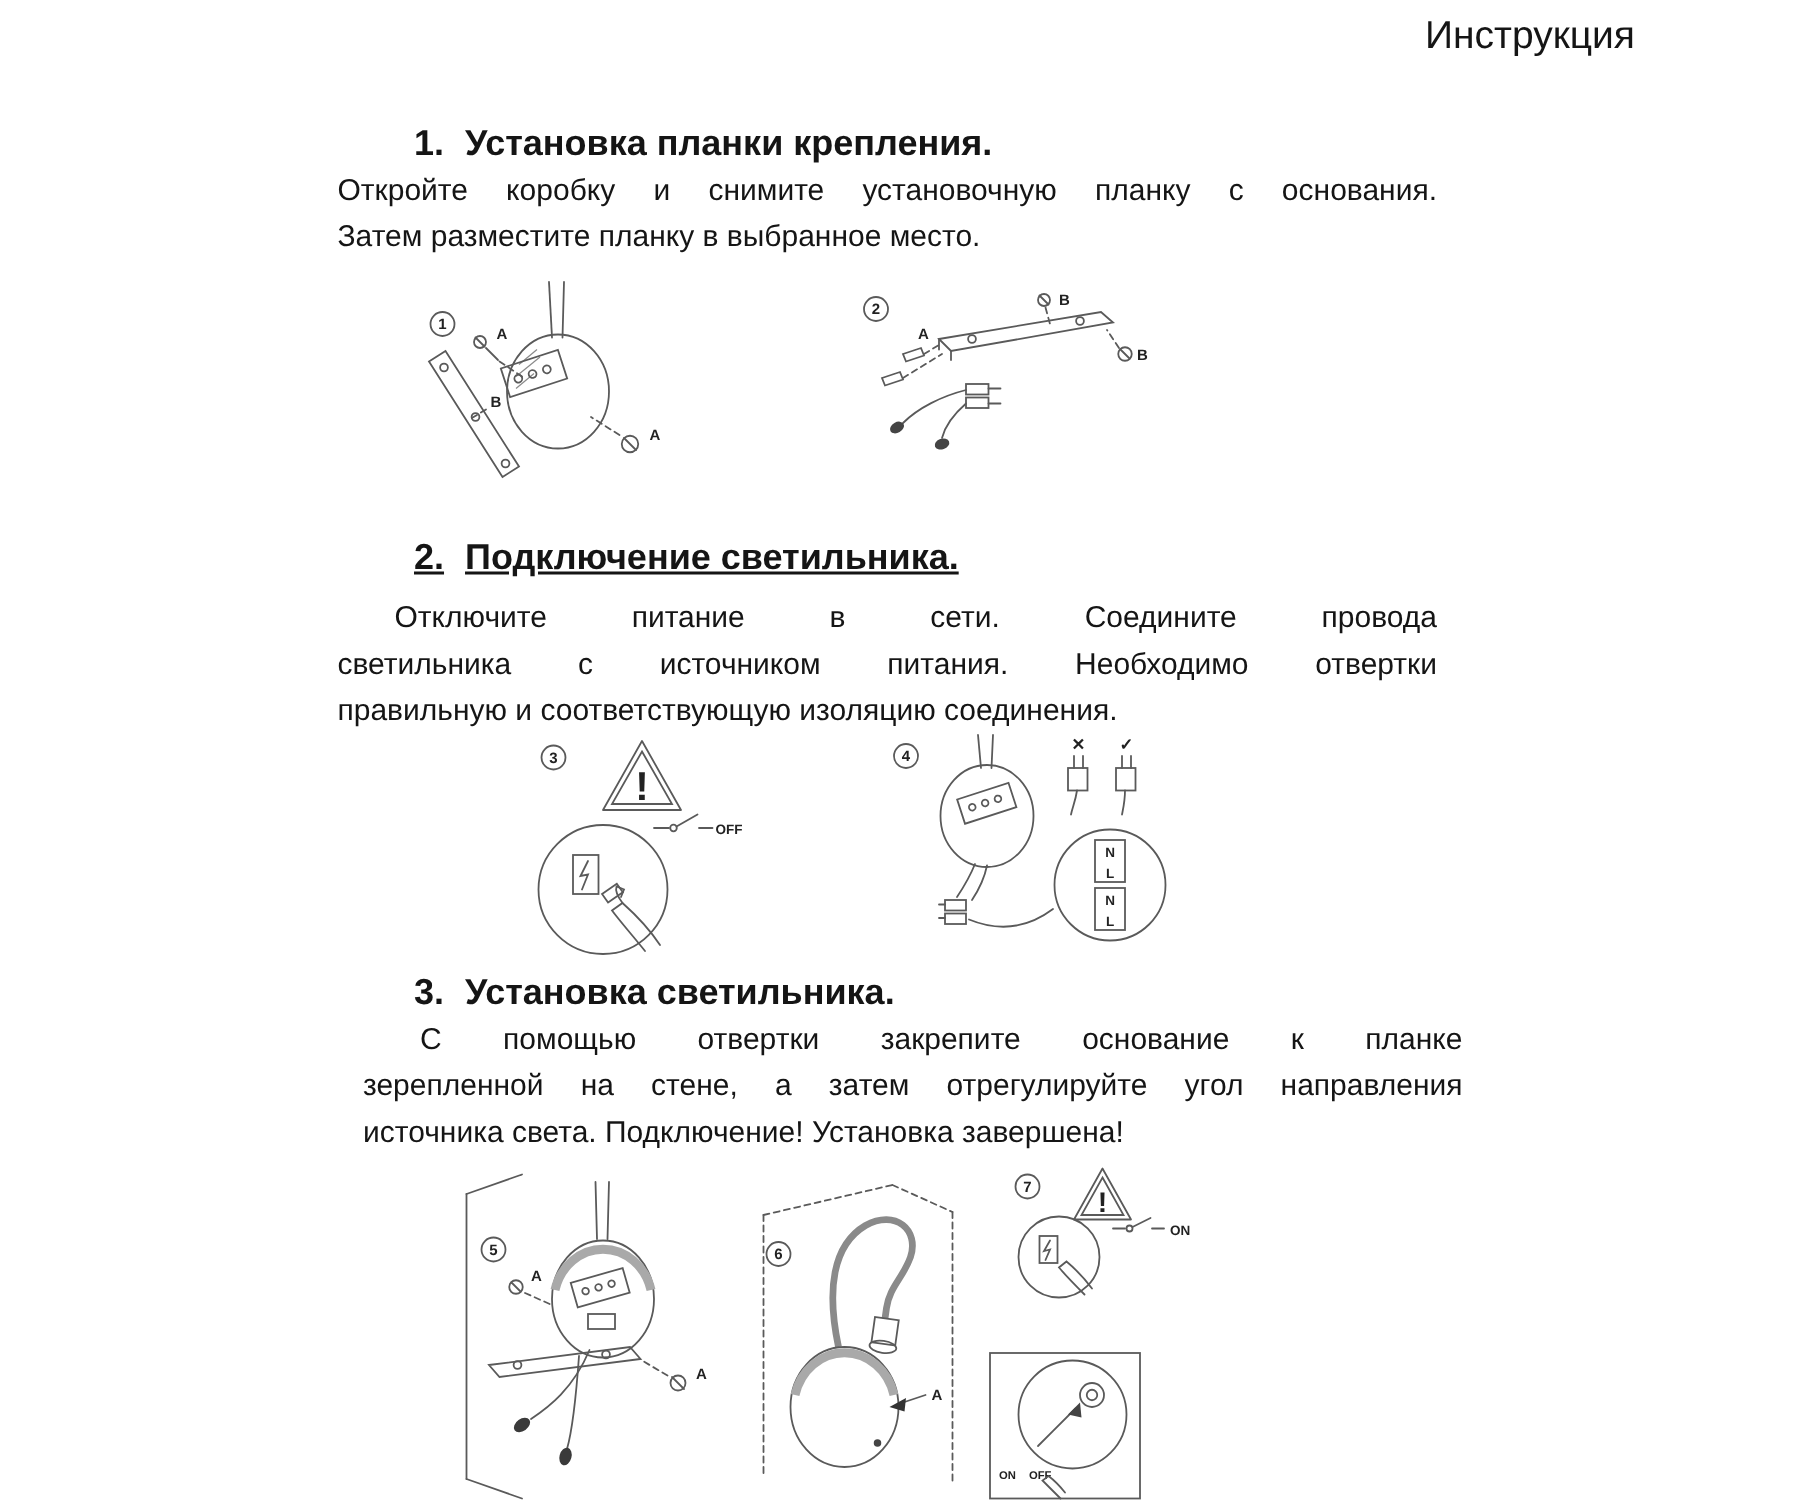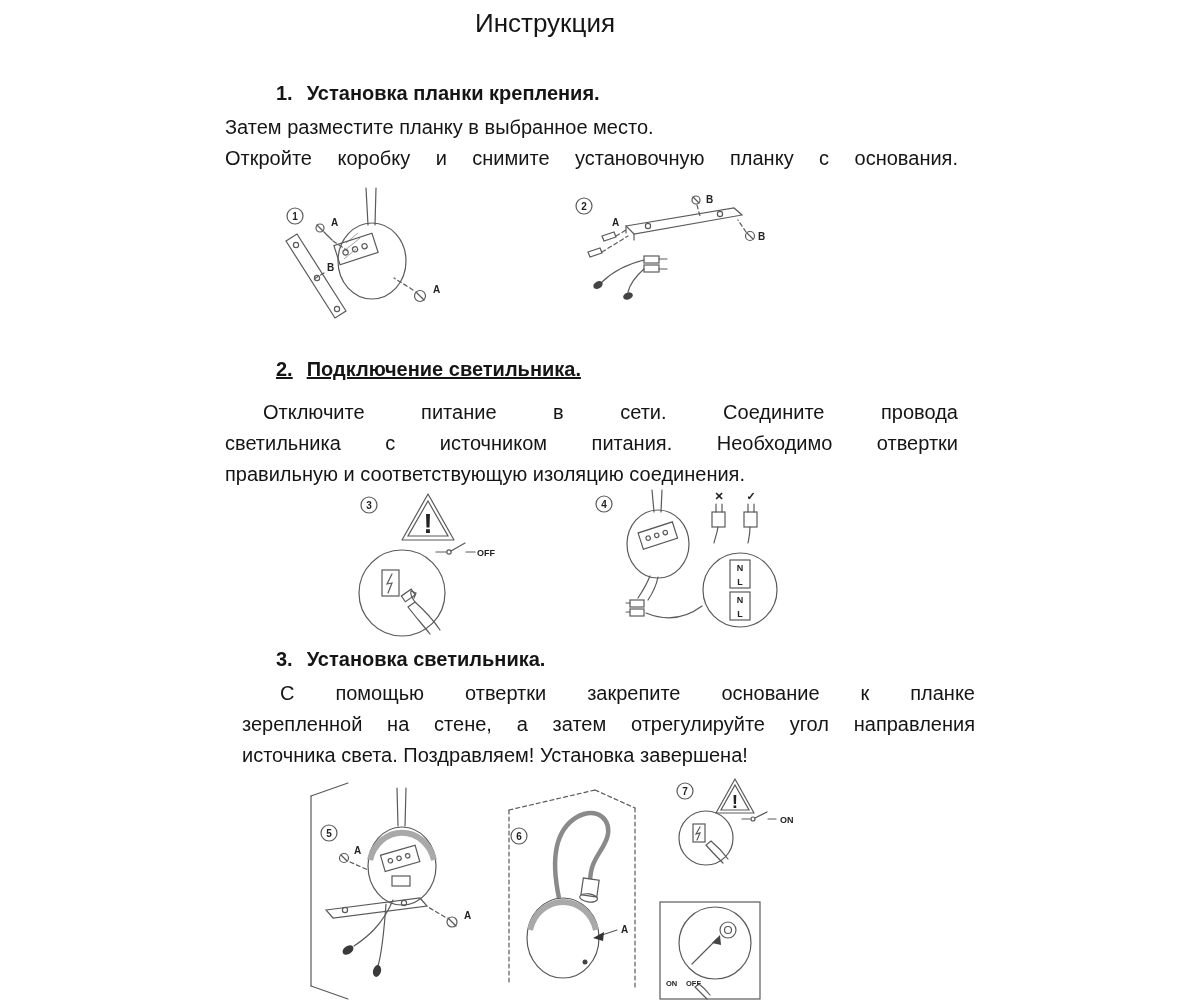--- a/index.html
+++ b/index.html
@@ -7,23 +7,23 @@
   body {
     width: 1200px; height: 1000px;
     background: #ffffff;
     font-family: "Liberation Sans", sans-serif;
     color: #151515;
     position: relative;
     overflow: hidden;
   }
   .title {
     position: absolute; top: 8px; left: 0; width: 1090px;
-    text-align: center; font-size: 26px; font-weight: 400;
+    text-align: right; font-size: 26px; font-weight: 400;
   }
-  .heading { position: absolute; font-size: 20px; font-weight: 700; white-space: nowrap; }
+  .heading { position: absolute; font-size: 24px; font-weight: 700; white-space: nowrap; }
   .h1 { top: 82px;  left: 276px; }
   .h2 { top: 358px; left: 276px; text-decoration: underline; }
   .h3 { top: 648px; left: 276px; }
   .heading .num { margin-right: 14px; }
   .body-block { position: absolute; left: 225px; width: 733px; font-size: 20px; }
   .b1 { top: 112px; }
   .b2 { top: 397px; }
   .b3 { top: 678px; margin-left: 17px; }
   .line  { height: 31px; line-height: 31px; }
   .jline { text-align: justify; text-align-last: justify; }
@@ -41,22 +41,22 @@
 <body>
 
 <div class="page">
 
   <div class="title">Инструкция</div>
 
   <div class="heading h1">
     <span class="num">1.</span><span>Установка планки крепления.</span>
   </div>
   <div class="body-block b1">
+    <div class="line jline">Откройте коробку и снимите установочную планку с основания.</div>
     <div class="line">Затем разместите планку в выбранное место.</div>
-    <div class="line jline">Откройте коробку и снимите установочную планку с основания.</div>
   </div>
 
   <svg class="fig" style="left:272px; top:183px;" width="200" height="148" viewBox="0 0 200 148">
     <g>
       <circle class="s" cx="23" cy="33" r="8"></circle>
       <text x="23" y="36.5" class="t10" text-anchor="middle">1</text>
     </g>
     <g>
       <line class="s" x1="94" y1="5" x2="96" y2="42"></line>
         <line class="s" x1="104" y1="5" x2="103" y2="42"></line>
@@ -230,21 +230,21 @@
       <text x="152" y="129" class="t9" text-anchor="middle">L</text>
     </g>
   </svg>
 
   <div class="heading h3">
     <span class="num">3.</span><span>Установка светильника.</span>
   </div>
   <div class="body-block b3">
     <div class="line jline indent">С помощью отвертки закрепите основание к планке</div>
     <div class="line jline">зерепленной на стене, а затем отрегулируйте угол направления</div>
-    <div class="line">источника света. Поздравляем! Установка завершена!</div>
+    <div class="line">источника света. Подключение! Установка завершена!</div>
   </div>
 
   <svg class="fig" style="left:298px; top:780px;" width="190" height="220" viewBox="0 0 190 220">
     <g>
       <circle class="s" cx="31" cy="53" r="8"></circle>
       <text x="31" y="56.5" class="t10" text-anchor="middle">5</text>
     </g>
     <g>
       <line class="s" x1="13" y1="16" x2="13" y2="206"></line>
       <line class="s" x1="13" y1="16" x2="50" y2="3"></line>

